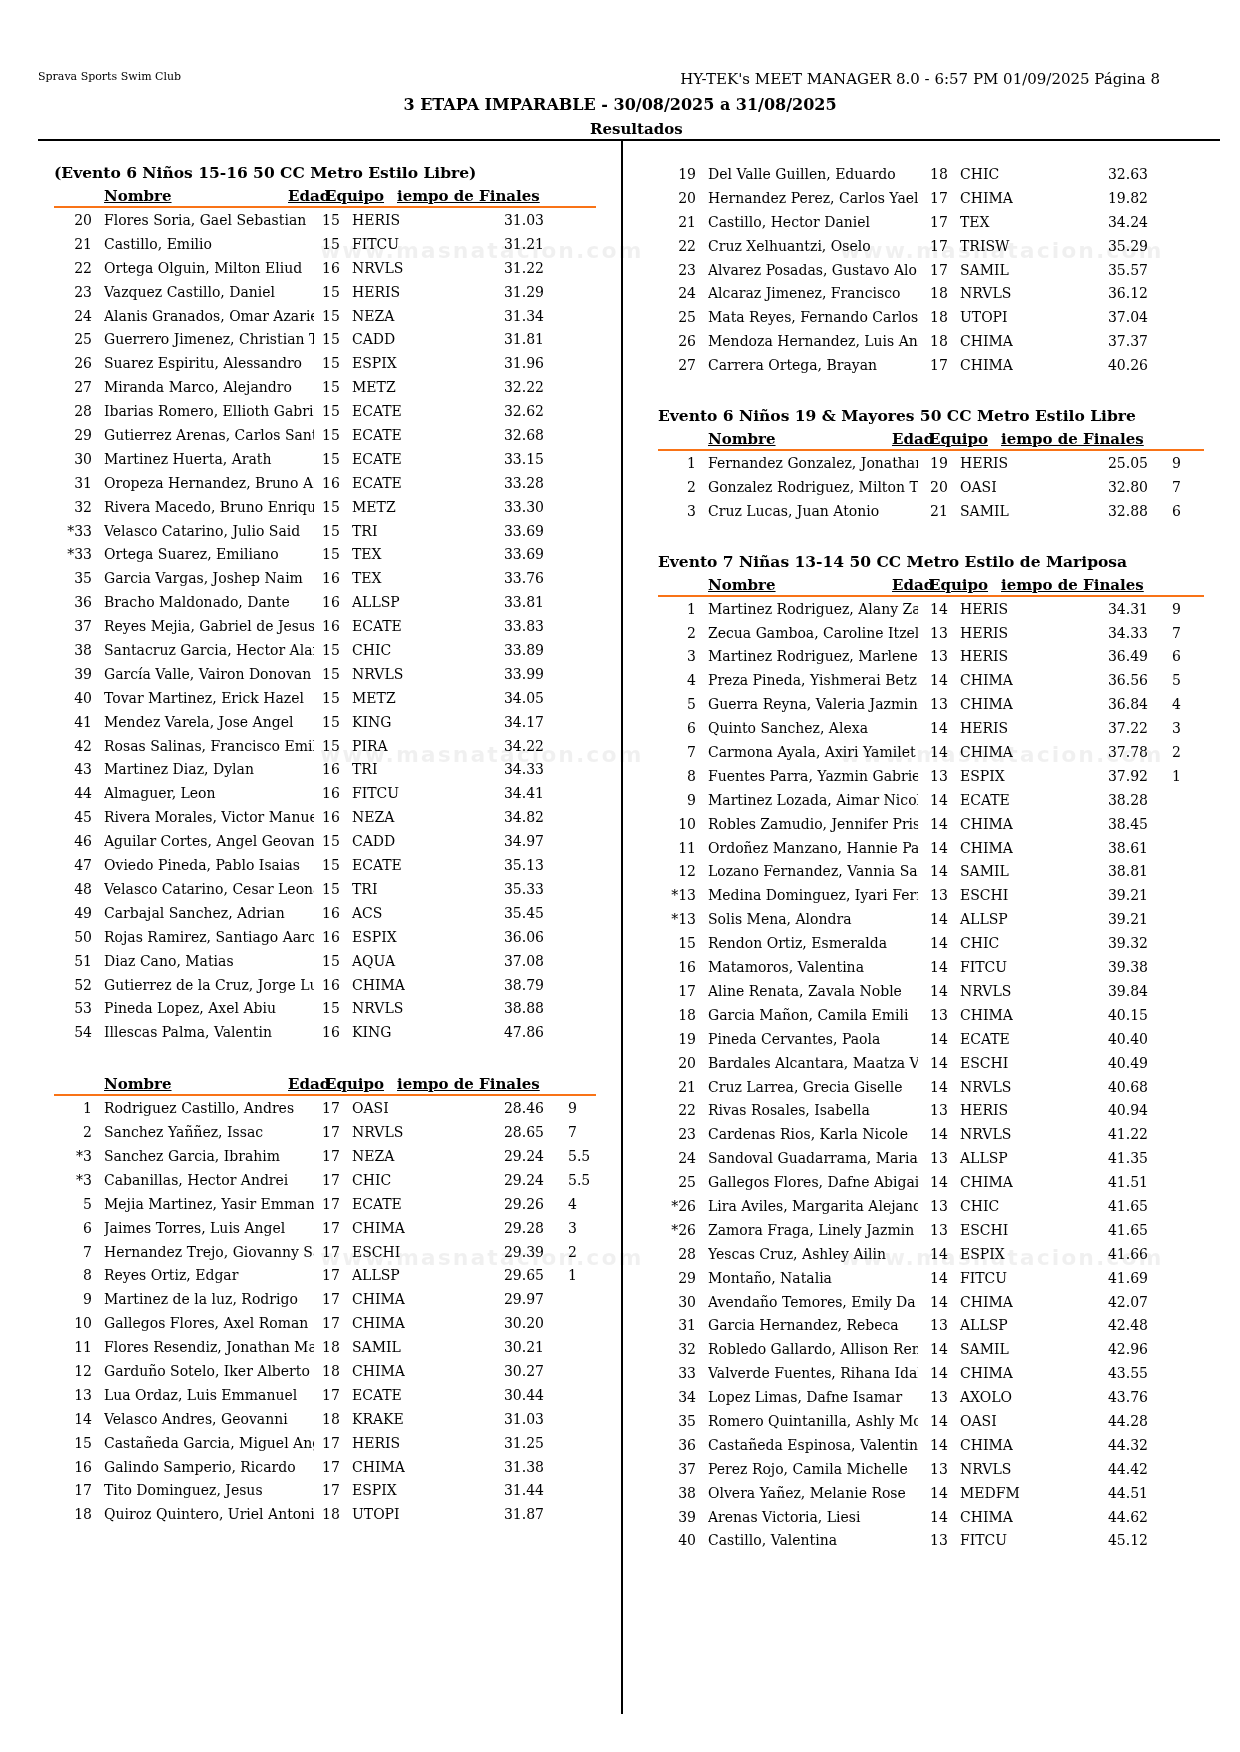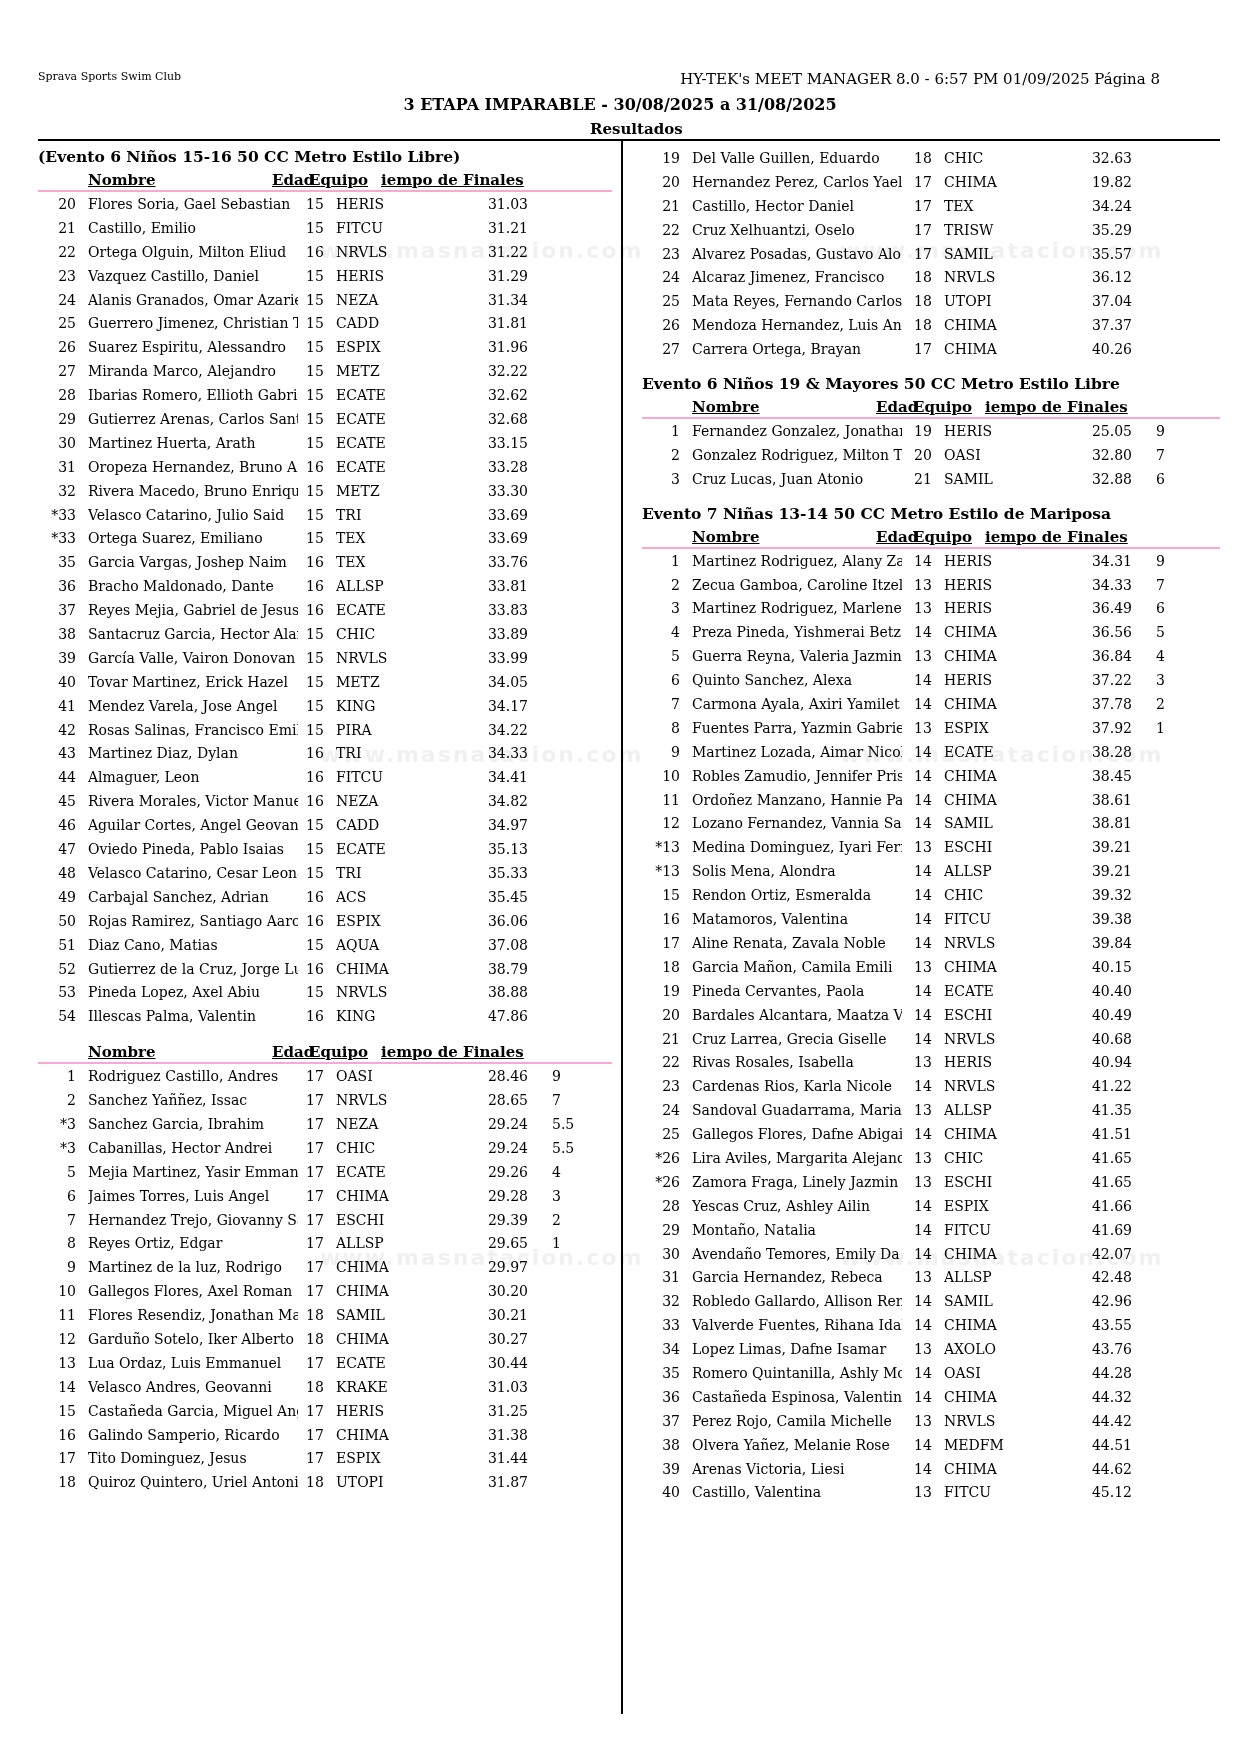--- a/index.html
+++ b/index.html
@@ -7,23 +7,23 @@
          font-family:"DejaVu Serif","Liberation Serif",serif; color:#000; }
   .hdr-left { position:absolute; left:38px; top:70px; font-size:11px; }
   .hdr-right { position:absolute; right:80px; top:70px; font-size:15px; }
   .hdr-title { position:absolute; left:0; width:1240px; top:95px; text-align:center; font-size:16px; font-weight:bold; }
   .hdr-sub { position:absolute; left:590px; top:120px; font-size:15px; font-weight:bold;text-align:center; }
   .hline-top { position:absolute; left:38px; top:139px; width:1182px; height:2px; background:#000; }
   .vline { position:absolute; left:621px; top:139px; width:2px; height:1575px; background:#000; }
   .col { position:absolute; }
   .col-left { left:38px; top:146px; width:574px; }
   .col-right { left:642px; top:146px; width:578px; }
-  .event { margin:0; }
+  .event { margin:16px; }
   .event-title { font-weight:bold; font-size:15.5px; height:22px; line-height:22px; white-space:nowrap; }
-  .colhead { position:relative; height:22px; border-bottom:2px solid #f9a8d4; font-weight:bold; font-size:15px; }
+  .colhead { position:relative; height:22px; border-bottom:2px solid #f97316; font-weight:bold; font-size:15px; }
   .colhead span { position:absolute; top:3px; text-decoration:underline; white-space:nowrap; }
   .row { position:relative; height:23.9px; font-size:14px; white-space:nowrap; }
   .row span { position:absolute; top:4px; }
   .c-place { width:38px; text-align:right; left:0; }
   .c-name { left:50px; width:210px; overflow:hidden; }
   .c-age { left:268px; }
   .c-team { left:298px; }
   .c-time { left:400px; width:90px; text-align:right; }
   .c-pts { left:514px; }
   .col-right .c-place { width:38px; }

